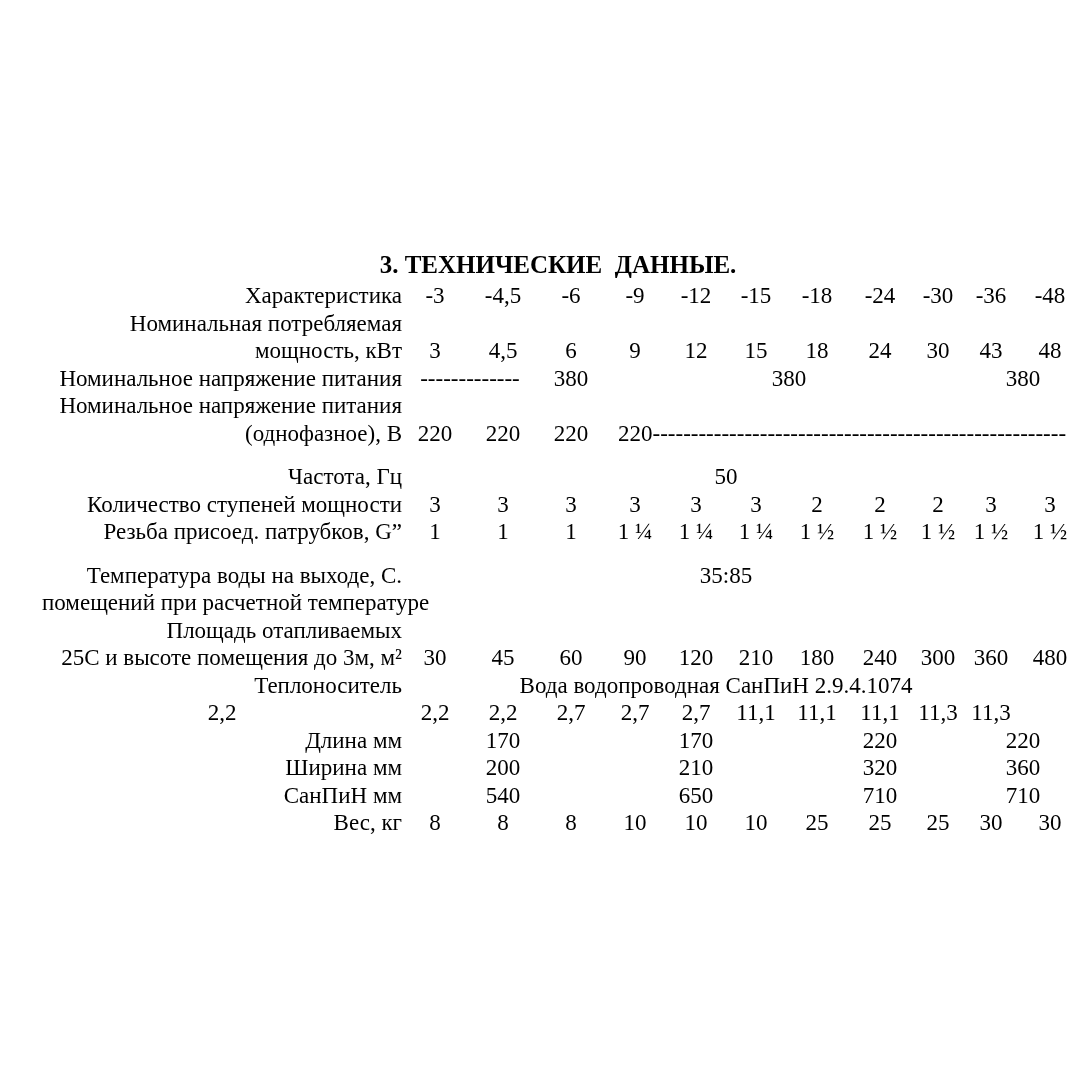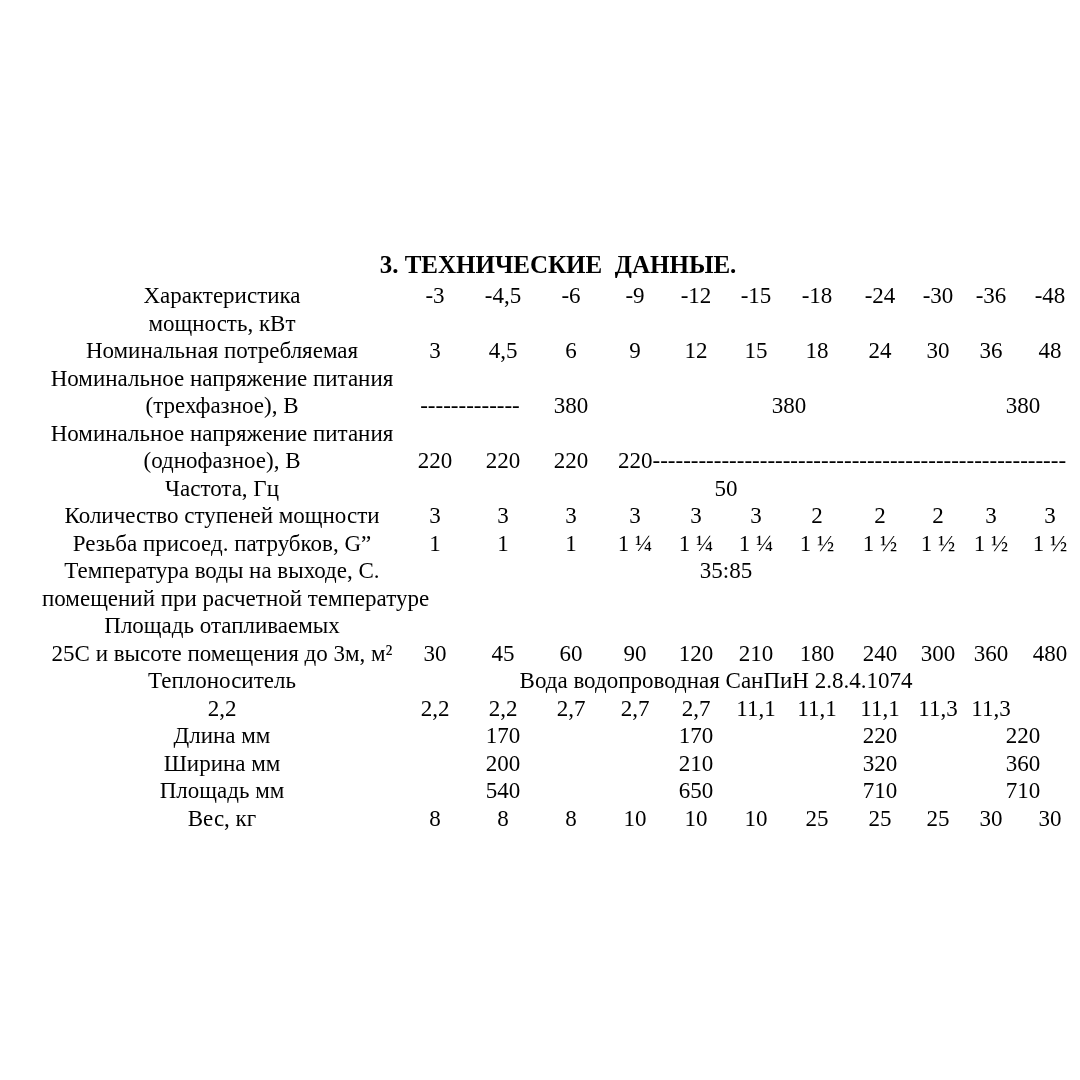--- a/index.html
+++ b/index.html
@@ -29,37 +29,37 @@
   }
   .row {
     display: grid;
     grid-template-columns: 360px 66px 70px 66px 62px 60px 60px 62px 64px 52px 54px 64px;
     align-items: end;
     margin-left: 24px;
     font-size: 23px;
     line-height: 27.5px;
   }
   .cell { white-space: nowrap; }
-  .label { text-align: center; overflow: visible; }
+  .label { text-align: right; overflow: visible; }
   .val { text-align: center; }
   .fill-left {
     text-align: left;
     padding-left: 14px;
     overflow: hidden;
     margin-top: 25px;
   }
   
   .g2-4  { grid-column: 2 / 4; }
   .g4    { grid-column: 4 / 5; }
   .g6-10 { grid-column: 6 / 10; }
   .g11-13{ grid-column: 11 / 13; }
   .g2    { grid-column: 2 / 3; }
   .g3    { grid-column: 3 / 4; }
   .g5-13 { grid-column: 5 / 13; }
-  .g5-9  { grid-column: 5 / 9; }
+  .g5-9  { grid-column: 5 / 9; margin-top: 16px; }
   .g3-11 { grid-column: 3 / 11; }
   .g6    { grid-column: 6 / 7; }
   .g9    { grid-column: 9 / 10; }
 </style>
 </head>
 <body>
 
 <div class="page">
 
   <div class="title">3. ТЕХНИЧЕСКИЕ  ДАННЫЕ.</div>
@@ -74,40 +74,39 @@
     <div class="cell val">-15</div>
     <div class="cell val">-18</div>
     <div class="cell val">-24</div>
     <div class="cell val">-30</div>
     <div class="cell val">-36</div>
     <div class="cell val">-48</div>
   </div>
 
   <div class="row">
     <div class="cell label">
+      <div>Номинальная потребляемая</div>
       <div>мощность, кВт</div>
-      <div>Номинальная потребляемая</div>
     </div>
     <div class="cell val">3</div>
     <div class="cell val">4,5</div>
     <div class="cell val">6</div>
     <div class="cell val">9</div>
     <div class="cell val">12</div>
     <div class="cell val">15</div>
     <div class="cell val">18</div>
     <div class="cell val">24</div>
     <div class="cell val">30</div>
-    <div class="cell val">36</div>
+    <div class="cell val">43</div>
     <div class="cell val">48</div>
   </div>
 
   <div class="row">
     <div class="cell label">
       <div>Номинальное напряжение питания</div>
-      <div>(трехфазное), В</div>
     </div>
     <div class="cell val g2-4">-------------</div>
     <div class="cell val g4">380</div>
     <div class="cell val g6-10">380</div>
     <div class="cell val g11-13">380</div>
   </div>
 
   <div class="row">
     <div class="cell label">
       <div>Номинальное напряжение питания</div>
@@ -173,21 +172,21 @@
     <div class="cell val">210</div>
     <div class="cell val">180</div>
     <div class="cell val">240</div>
     <div class="cell val">300</div>
     <div class="cell val">360</div>
     <div class="cell val">480</div>
   </div>
 
   <div class="row">
     <div class="cell label">Теплоноситель</div>
-    <div class="cell val g3-11">Вода водопроводная СанПиН 2.8.4.1074</div>
+    <div class="cell val g3-11">Вода водопроводная СанПиН 2.9.4.1074</div>
   </div>
 
   <div class="row">
     <div class="cell val">2,2</div>
     <div class="cell val">2,2</div>
     <div class="cell val">2,2</div>
     <div class="cell val">2,7</div>
     <div class="cell val">2,7</div>
     <div class="cell val">2,7</div>
     <div class="cell val">11,1</div>
@@ -207,21 +206,21 @@
 
   <div class="row">
     <div class="cell label">Ширина мм</div>
     <div class="cell val g3">200</div>
     <div class="cell val g6">210</div>
     <div class="cell val g9">320</div>
     <div class="cell val g11-13">360</div>
   </div>
 
   <div class="row">
-    <div class="cell label">Площадь мм</div>
+    <div class="cell label">СанПиН мм</div>
     <div class="cell val g3">540</div>
     <div class="cell val g6">650</div>
     <div class="cell val g9">710</div>
     <div class="cell val g11-13">710</div>
   </div>
 
   <div class="row">
     <div class="cell label">Вес, кг</div>
     <div class="cell val">8</div>
     <div class="cell val">8</div>

